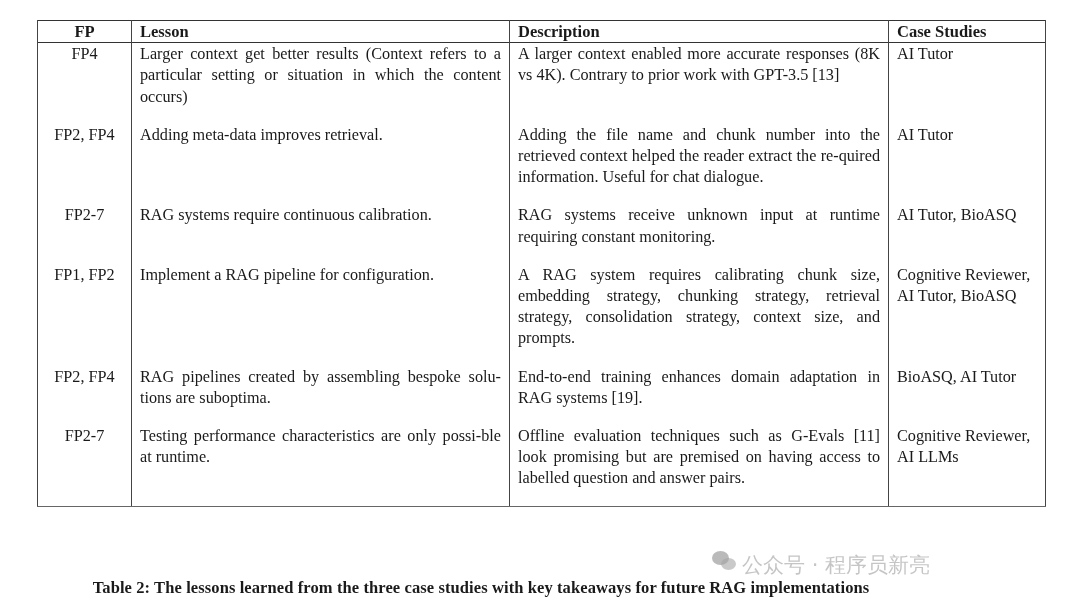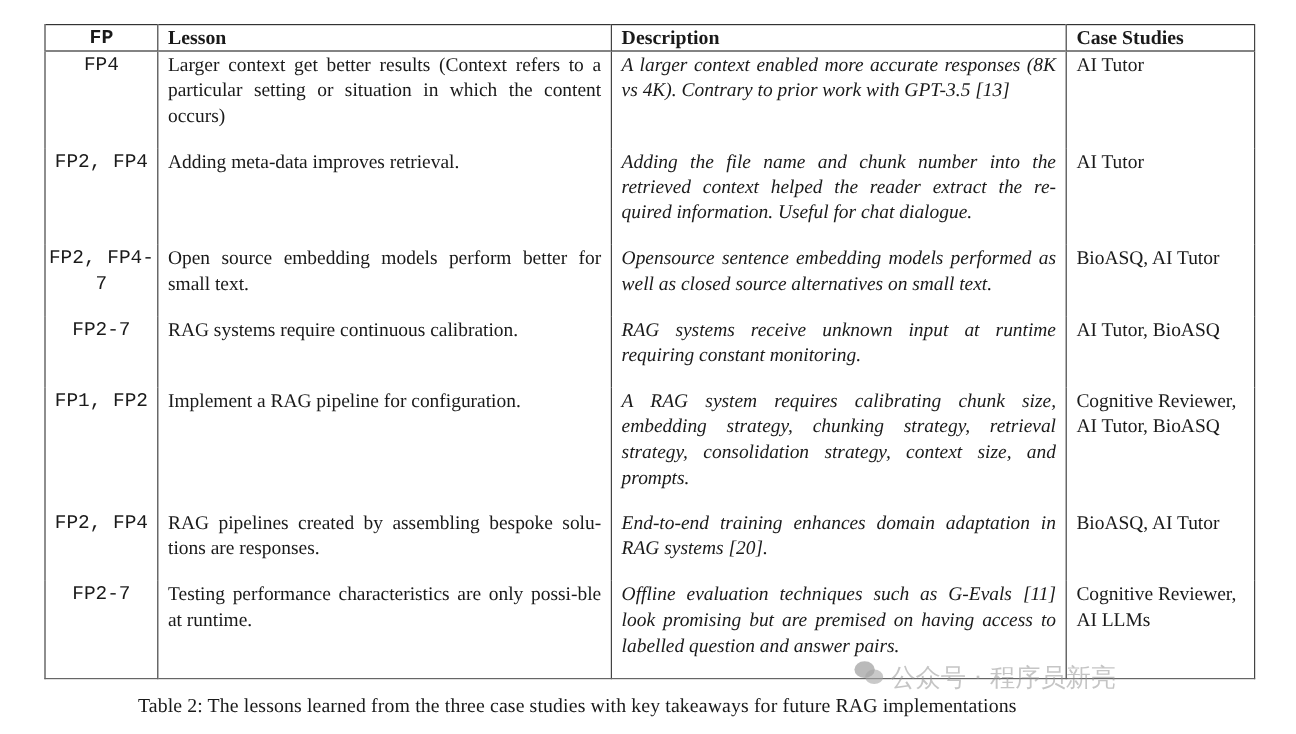--- a/index.html
+++ b/index.html
@@ -47,42 +47,40 @@
       text-align: left;
       padding-top: 0px;
       padding-bottom: 0px;
       height: 21px;
       font-size: 16.5px;
     }
     th.fp, td.fp {
       text-align: center;
       padding-left: 2px;
       padding-right: 2px;
-      font-family: Liberation Mono, monospace;
     }
     td.desc {
       text-align: justify;
-      font-style: italic;
     }
     td.lesson {
       text-align: justify;
     }
     tbody tr:last-child td {
       border-bottom: 1.4px solid #666;
     }
     tbody td {
       padding-top: 1px;
     }
     .caption {
       position: absolute;
       left: 0;
       width: 962px;
       top: 578px;
       text-align: center;
-      font-weight: normal;
+      font-weight: bold;
       font-size: 16.5px;
       letter-spacing: 0.1px;
     }
     .watermark {
       position: absolute;
       left: 712px;
       top: 551px;
       display: flex;
       align-items: flex-start;
       gap: 6px;
@@ -138,41 +136,35 @@
         <td class="desc">A larger context enabled more accurate responses (8K vs 4K). Contrary to prior work with GPT-3.5 [13]</td>
         <td>AI Tutor</td>
       </tr>
       <tr>
         <td class="fp">FP2, FP4</td>
         <td class="lesson">Adding meta-data improves retrieval.</td>
         <td class="desc">Adding the file name and chunk number into the retrieved context helped the reader extract the re-quired information. Useful for chat dialogue.</td>
         <td>AI Tutor</td>
       </tr>
       <tr>
-        <td class="fp">FP2, FP4-7</td>
-        <td class="lesson">Open source embedding models perform better for small text.</td>
-        <td class="desc">Opensource sentence embedding models performed as well as closed source alternatives on small text.</td>
-        <td>BioASQ, AI Tutor</td>
-      </tr>
-      <tr>
         <td class="fp">FP2-7</td>
         <td class="lesson">RAG systems require continuous calibration.</td>
         <td class="desc">RAG systems receive unknown input at runtime requiring constant monitoring.</td>
         <td>AI Tutor, BioASQ</td>
       </tr>
       <tr>
         <td class="fp">FP1, FP2</td>
         <td class="lesson">Implement a RAG pipeline for configuration.</td>
         <td class="desc">A RAG system requires calibrating chunk size, embedding strategy, chunking strategy, retrieval strategy, consolidation strategy, context size, and prompts.</td>
         <td>Cognitive Reviewer, AI Tutor, BioASQ</td>
       </tr>
       <tr>
         <td class="fp">FP2, FP4</td>
-        <td class="lesson">RAG pipelines created by assembling bespoke solu-tions are responses.</td>
-        <td class="desc">End-to-end training enhances domain adaptation in RAG systems [20].</td>
+        <td class="lesson">RAG pipelines created by assembling bespoke solu-tions are suboptima.</td>
+        <td class="desc">End-to-end training enhances domain adaptation in RAG systems [19].</td>
         <td>BioASQ, AI Tutor</td>
       </tr>
       <tr>
         <td class="fp">FP2-7</td>
         <td class="lesson">Testing performance characteristics are only possi-ble at runtime.</td>
         <td class="desc">Offline evaluation techniques such as G-Evals [11] look promising but are premised on having access to labelled question and answer pairs.</td>
         <td>Cognitive Reviewer, AI LLMs</td>
       </tr>
     </tbody>
   </table>

